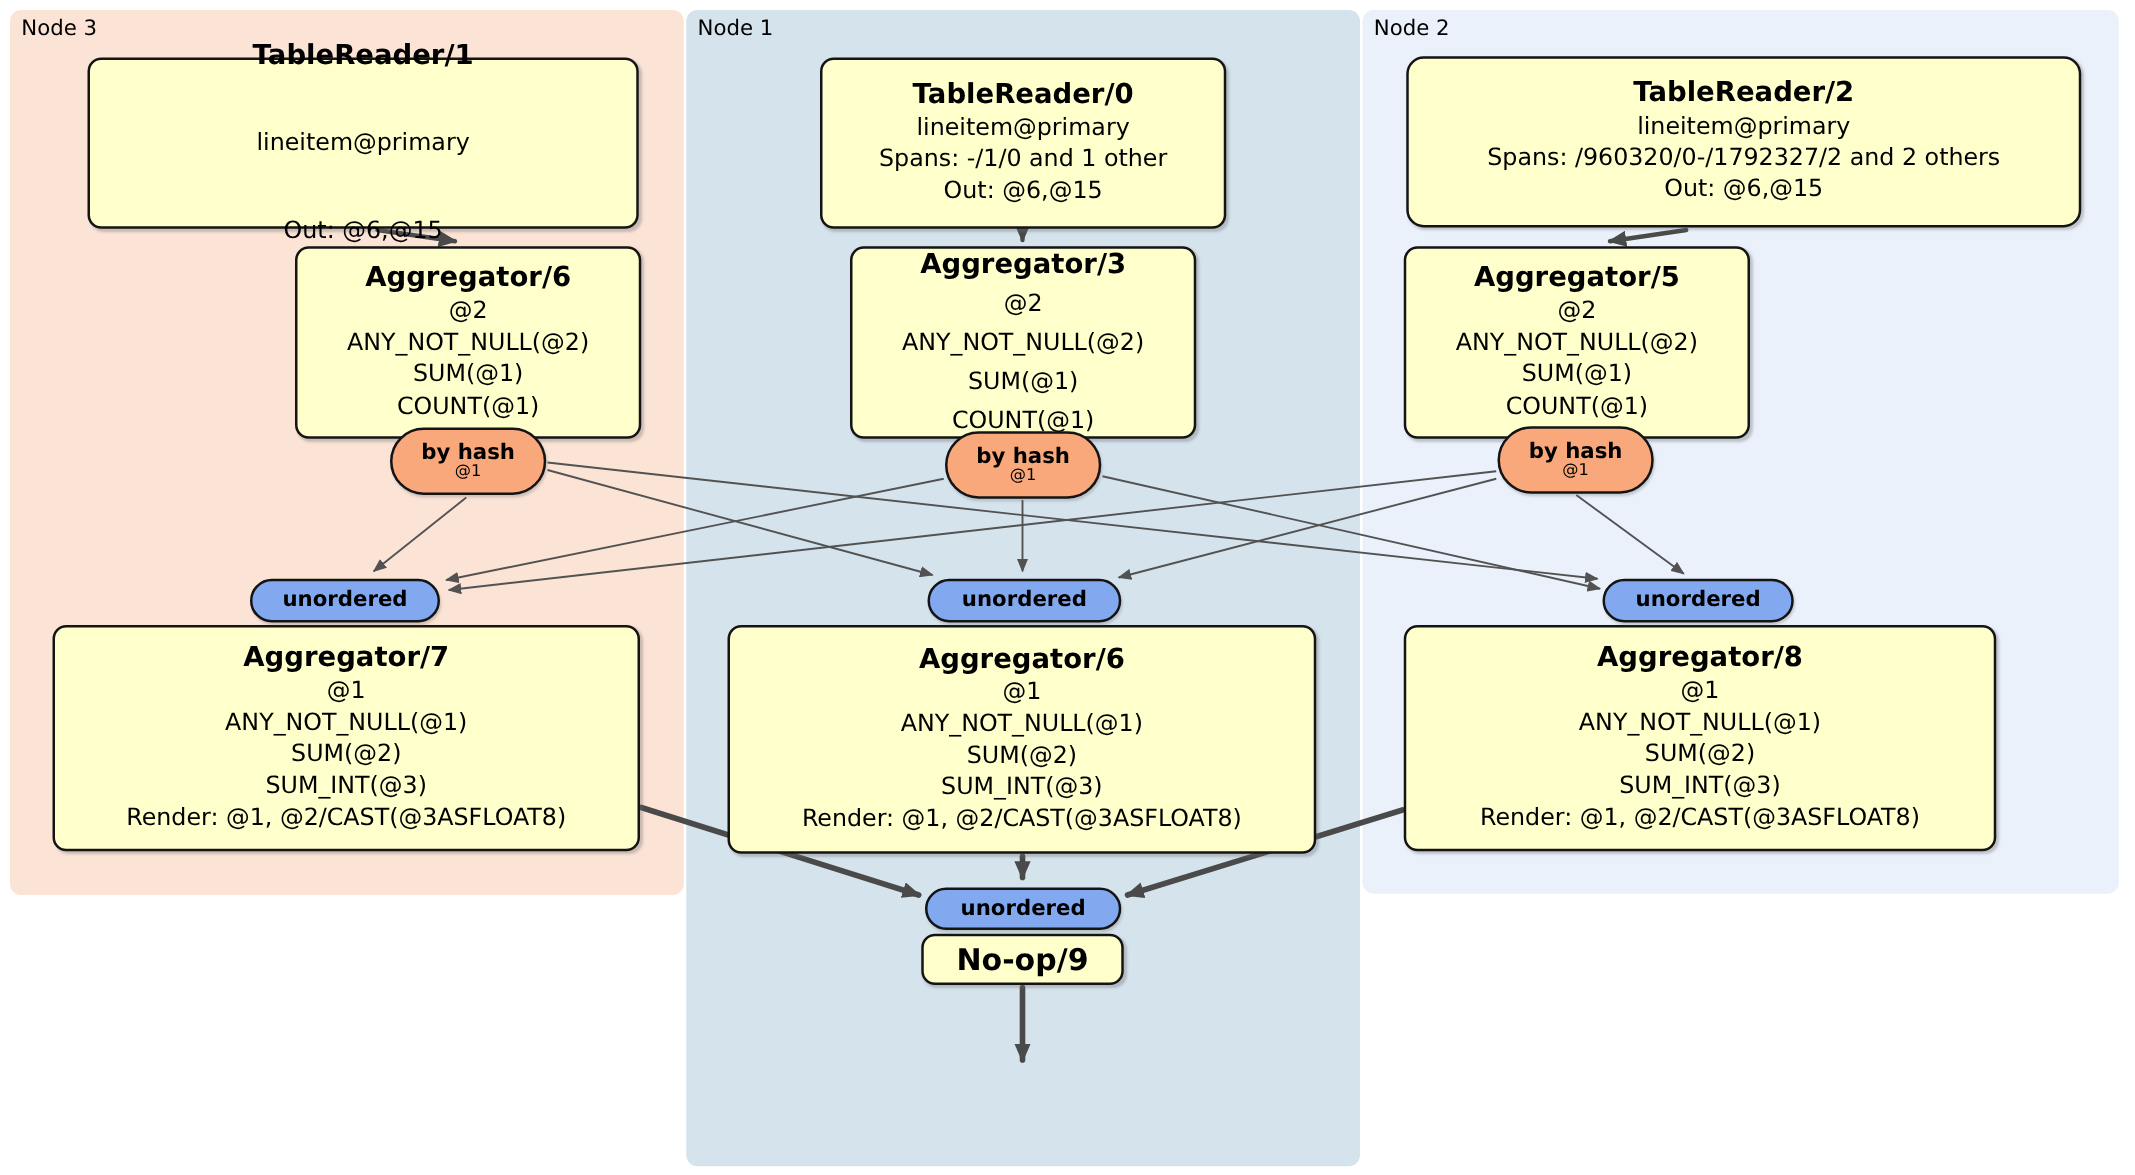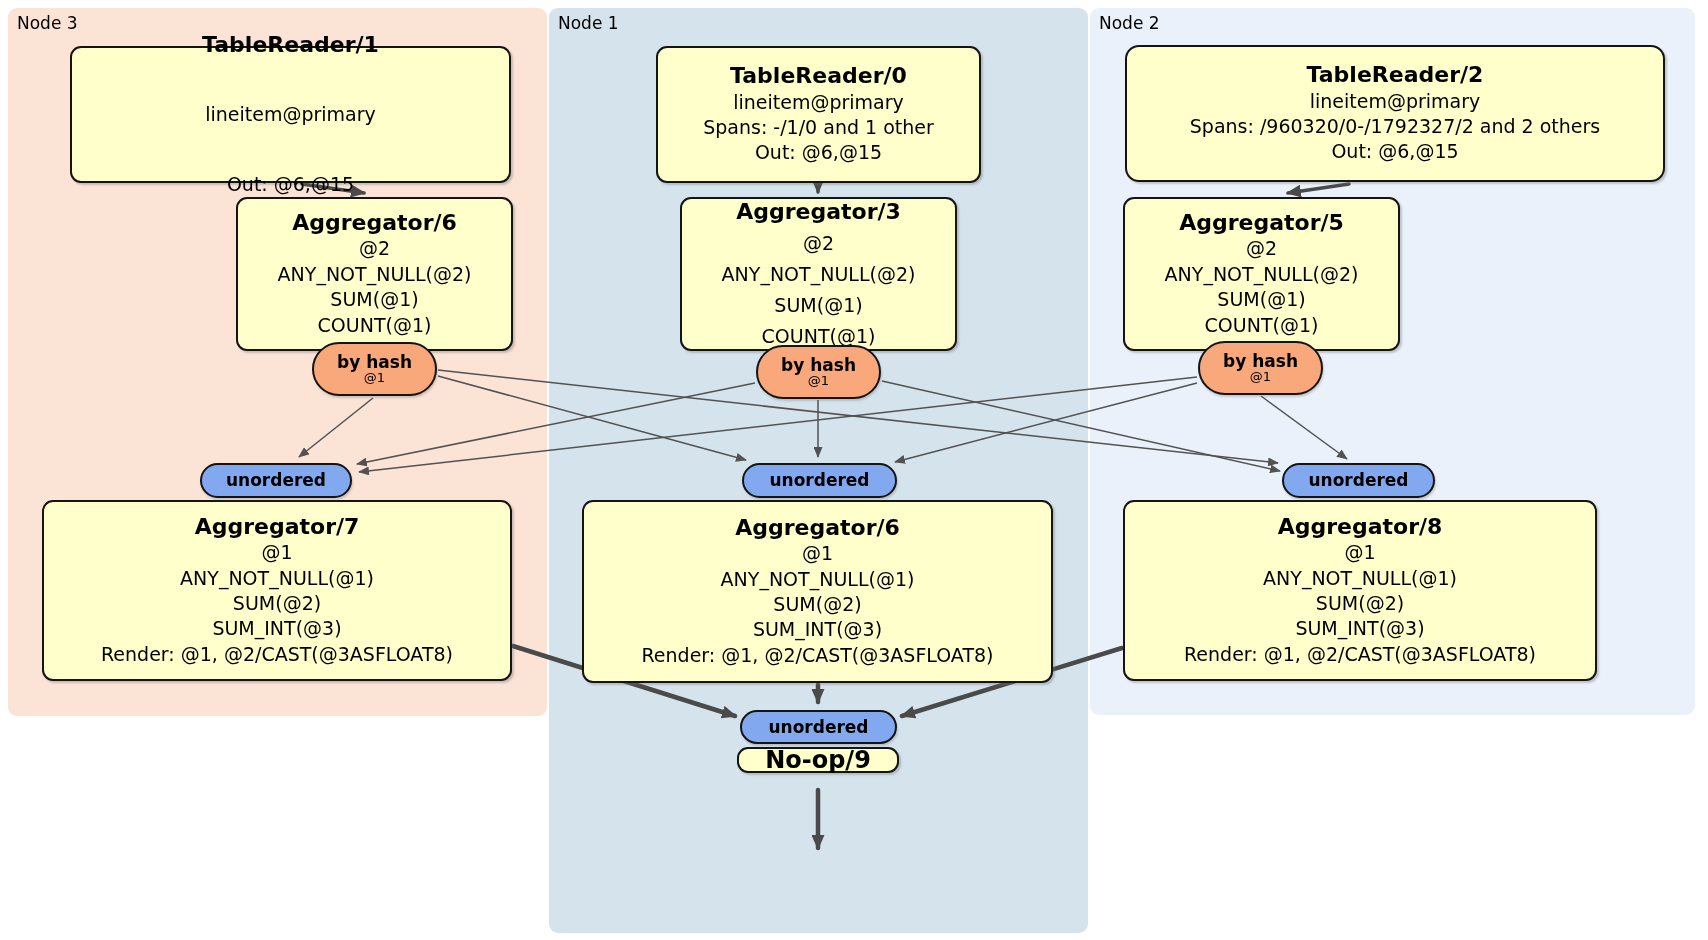--- a/index.html
+++ b/index.html
@@ -22,21 +22,21 @@
   .box .big{font-weight:bold;font-size:24px;white-space:nowrap;}
   #tr1{left:70px;top:46px;width:441px;height:137px;gap:44px;}
   #tr0{left:656px;top:46px;width:325px;height:137px;}
   #tr2{left:1125px;top:45px;width:540px;height:137px;border-radius:14px;}
   #agg4{left:236px;top:197px;width:277px;height:154px;}
   #agg3{left:680px;top:197px;width:277px;height:154px;justify-content:space-between;}
   #agg5{left:1123px;top:197px;width:277px;height:154px;}
   #agg7{left:42px;top:500px;width:470px;height:181px;}
   #agg6{left:582px;top:500px;width:471px;height:183px;}
   #agg8{left:1123px;top:500px;width:474px;height:181px;}
-  #noop{left:737px;top:747px;width:162px;height:26px;}
+  #noop{left:737px;top:747px;width:162px;height:41px;}
   #resp{left:731px;top:855px;width:174px;height:45px;}
   .pill{position:absolute;z-index:3;border:2px solid #141414;border-radius:999px;box-sizing:border-box;
         display:flex;flex-direction:column;justify-content:center;align-items:center;text-align:center;
         box-shadow:1px 2px 2px rgba(110,110,110,0.3);}
   .byhash{background:#f9a87c;}
   .unordered{background:#82a9f0;align-items:center;}
   .pill .pl{font-weight:bold;font-size:17px;line-height:1.1;white-space:nowrap;}
   .pill .ps{font-size:13px;line-height:1.1;white-space:nowrap;}
   #bh-l{left:312px;top:342px;width:125px;height:54px;}
   #bh-m{left:756px;top:345px;width:125px;height:54px;}

